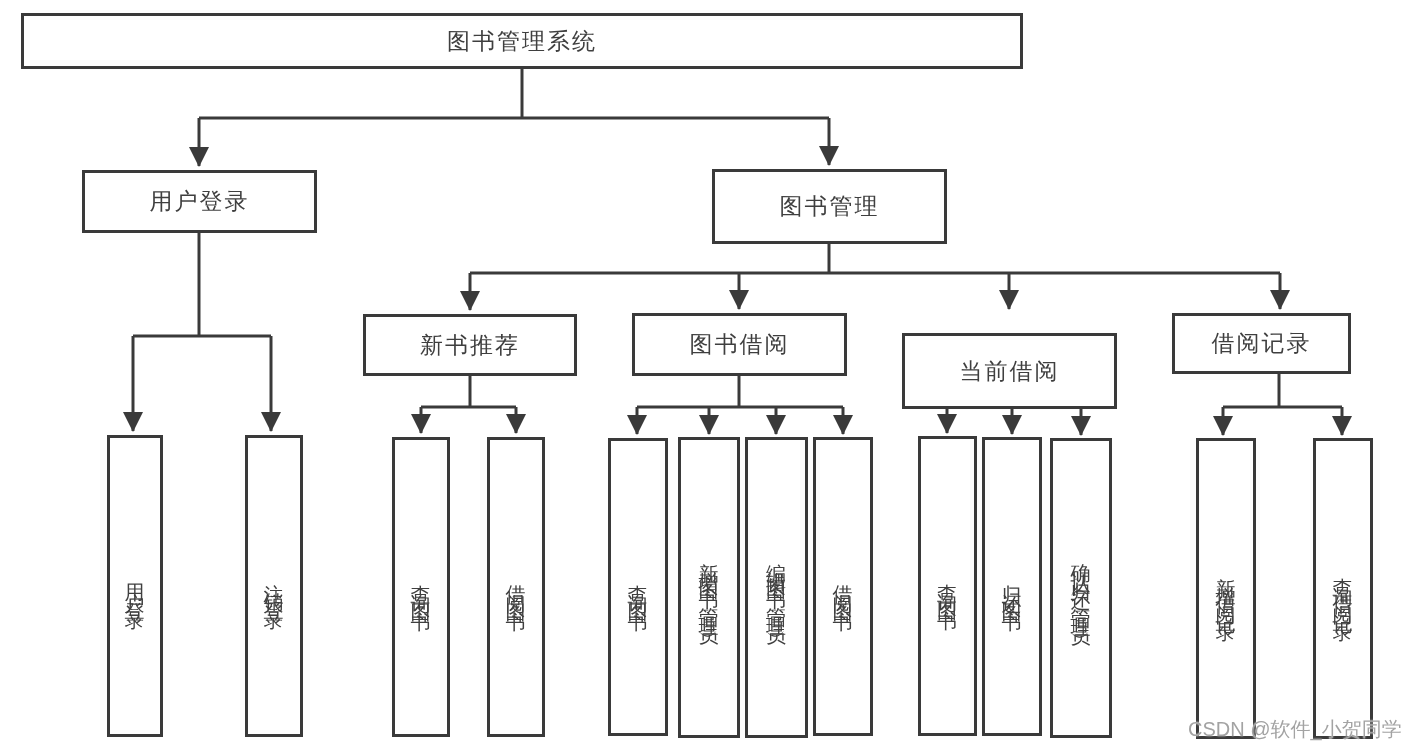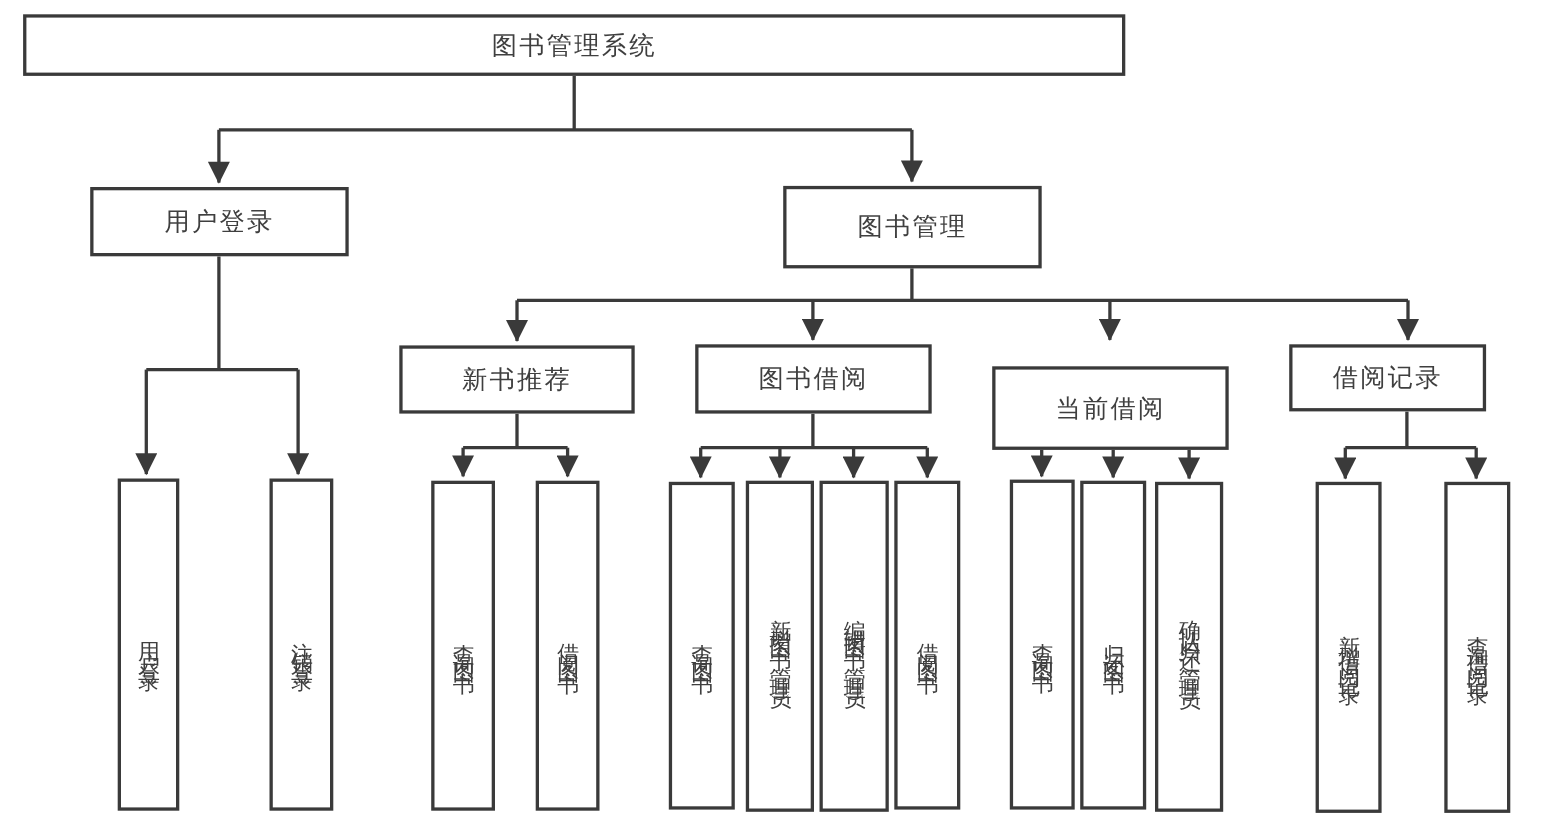--- a/index.html
+++ b/index.html
@@ -172,14 +172,15 @@
     <span class="vlabel">确认归还（管理员）</span>
   </div>
 
   <div class="box" style="left:1196px; top:438px; width:60px; height:301px;">
     <span class="vlabel">新增借阅记录</span>
   </div>
   <div class="box" style="left:1313px; top:438px; width:60px; height:301px;">
     <span class="vlabel">查询借阅记录</span>
   </div>
 
+  <div id="watermark">CSDN @软件_小贺同学</div>
 
 </div>
 
 </body></html>

